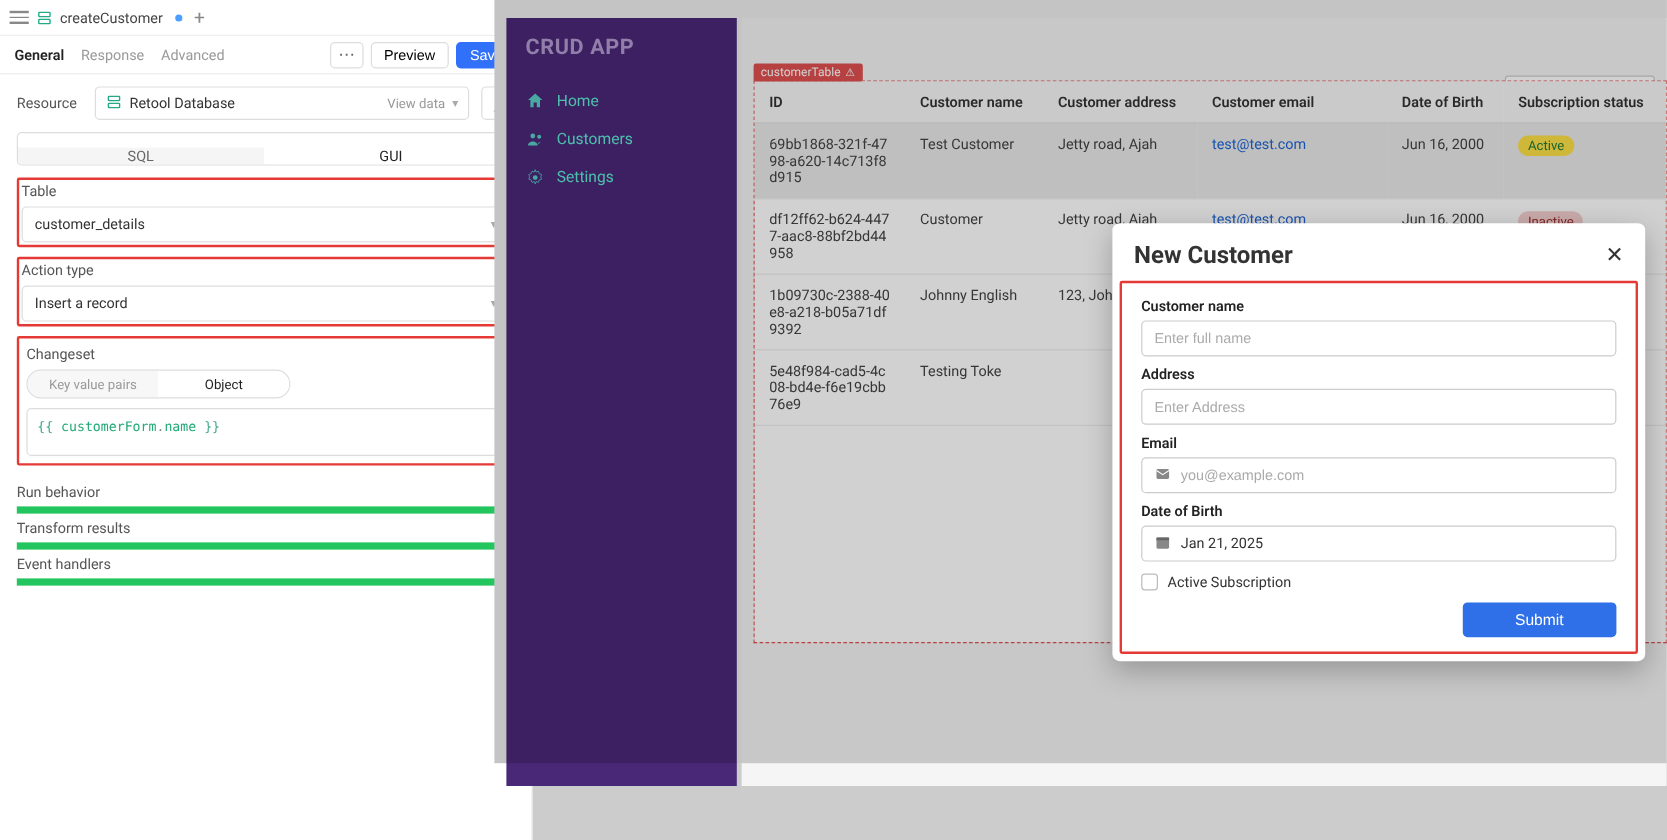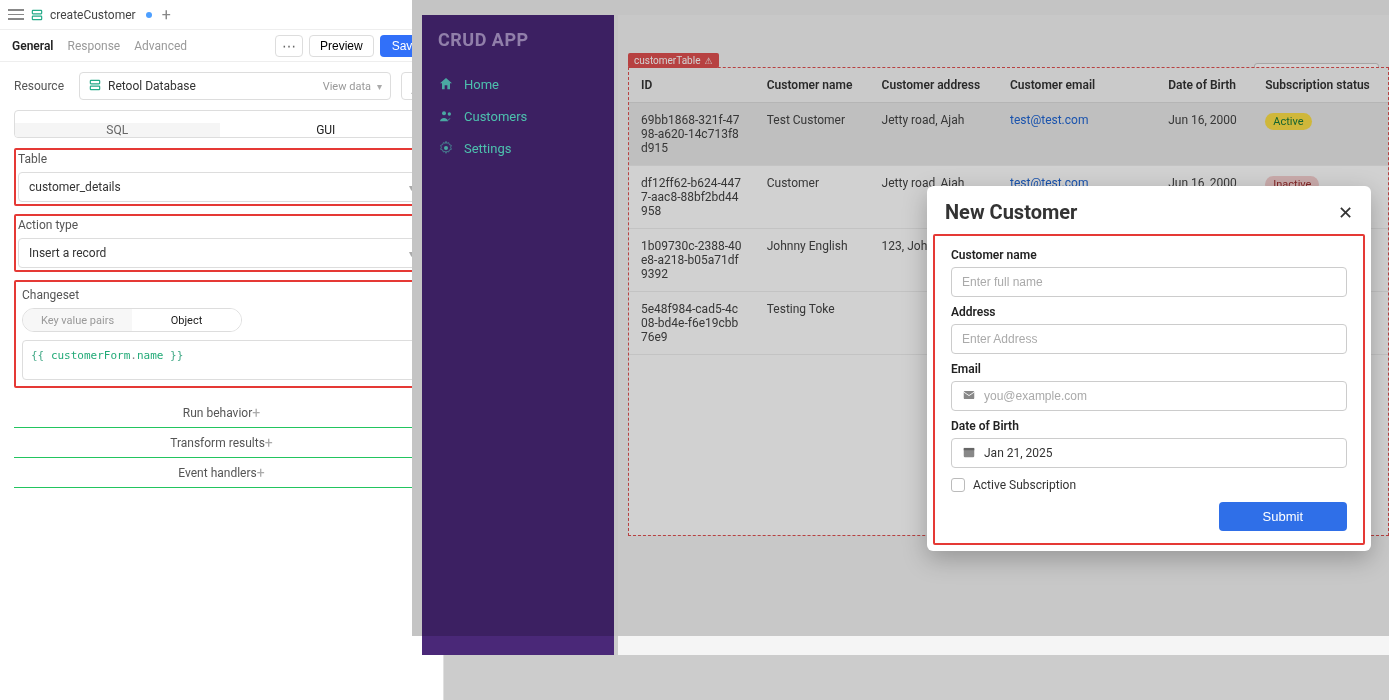--- a/index.html
+++ b/index.html
@@ -46,21 +46,21 @@
 .changeset-box { border: 2px solid #e53935; border-radius: 2px; padding: 6px; margin-bottom: 10px; }
 .changeset-box .field-label { margin-bottom: 6px; }
 .kv-toggle { display: flex; border: 1px solid #ddd; border-radius: 999px; height: 24px; overflow: hidden; margin-bottom: 8px; width: 220px; }
 .kv-toggle .kvbtn { flex: 1; display: flex; align-items: center; justify-content: center; font-size: 11px; color: #999; cursor: pointer; background: #f7f7f7; }
 .kv-toggle .kvbtn.active { background: #fff; color: #222; }
 .code-area { border: 1px solid #ddd; border-radius: 4px; padding: 8px; font-family: "Menlo", monospace; font-size: 11px; min-height: 40px; }
 .code-area .br { color: #4a8; }
 .code-area .prop { color: #2a7; }
 .code-area .dot2 { color: #888; }
 
-.collapse-row { display: flex; align-items: center; justify-content: center; height: 30px; font-size: 12px; color: #555; border-bottom: 1px solid #22c55e; cursor: pointer; }
+.collapse-row { display: flex; align-items: center; justify-content: space-between; height: 30px; font-size: 12px; color: #555; border-bottom: 6px solid #22c55e; cursor: pointer; }
 .collapse-row .plus2 { color: #aaa; font-size: 14px; }
 
 
 .app-area { position: absolute; left: 412px; top: 0; right: 0; height: 636px; background: #f0f0f0; }
 .overlay-dim { position: absolute; inset: 0; background: rgba(0,0,0,0.18); }
 .app-content { position: absolute; left: 10px; top: 15px; right: 0; bottom: 0; }
 
 .purple-nav { position: absolute; left: 0; top: 0; width: 192px; height: 640px; background: #4a2878; color: #d7c9ec; padding: 14px 0 0 0; }
 .purple-nav .brand { font-size: 18px; font-weight: 700; color: #b19cd0; padding: 0 16px 18px 16px; letter-spacing: 0.5px; }
 .purple-nav .nitem { display: flex; align-items: center; gap: 10px; padding: 8px 16px; font-size: 13px; color: #5eead4; cursor: pointer; }

